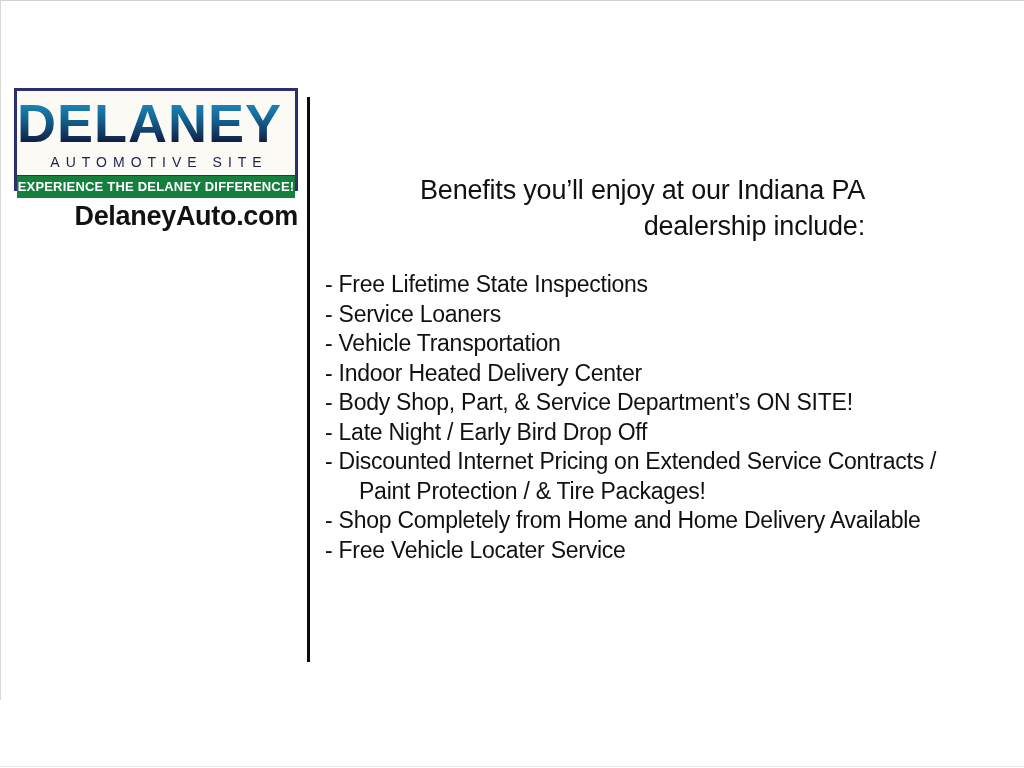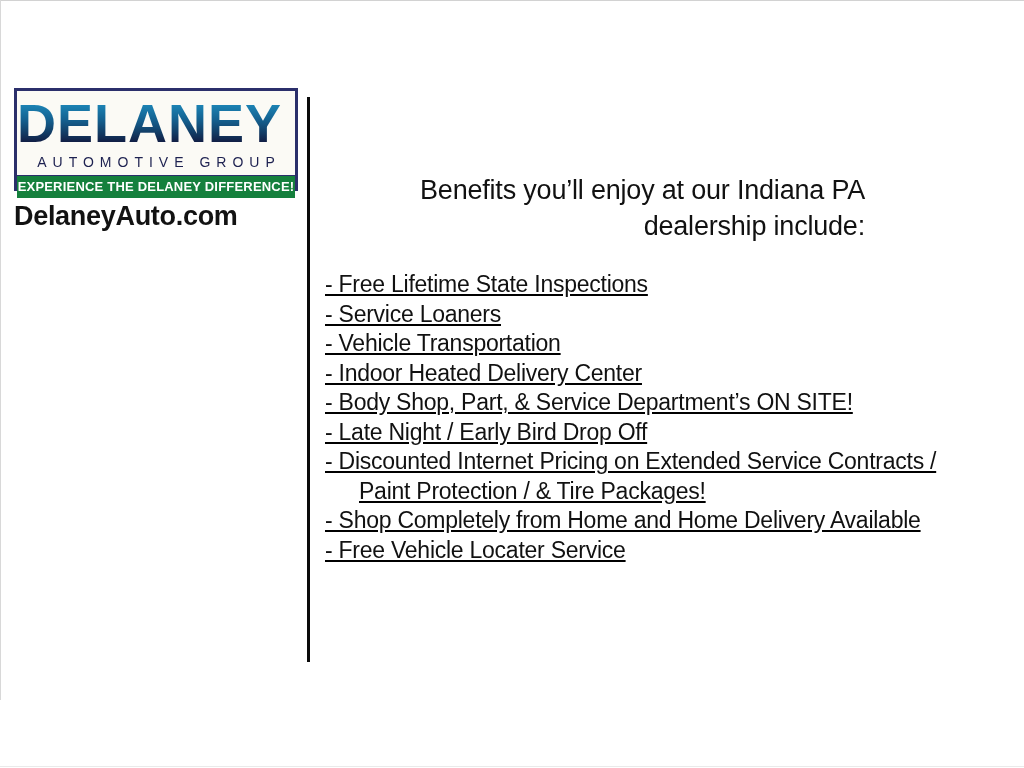--- a/index.html
+++ b/index.html
@@ -115,21 +115,21 @@
     height: 22px;
     white-space: nowrap;
     overflow: hidden;
   }
 
   #logo-url {
     position: absolute;
     left: 14px;
     top: 200px;
     width: 284px;
-    text-align: left;
+    text-align: right;
     color: #121212;
     font-family: "Liberation Sans", sans-serif;
     font-weight: bold;
     font-size: 27px;
     line-height: 32px;
     letter-spacing: -0.3px;
     white-space: nowrap;
   }
 
   
@@ -160,21 +160,20 @@
     margin: 0;
     max-width: 540px;
     text-align: right;
   }
 
   #benefits-list {
     list-style: none;
     margin: 0;
     padding: 0;
     margin-top: 26px;
-    text-decoration: underline;
   }
 
   #benefits-list li {
     color: #111111;
     font-family: "Liberation Sans", sans-serif;
     font-size: 23px;
     line-height: 29.5px;
     letter-spacing: -0.25px;
     white-space: nowrap;
   }
@@ -193,21 +192,21 @@
 
 <div id="slide">
 
   <div class="edge-top"></div>
   <div class="edge-left"></div>
   <div class="edge-bottom"></div>
 
   <div id="logo-block">
     <div id="logo-card">
       <span id="logo-wordmark">DELANEY</span>
-      <span id="logo-subtitle">AUTOMOTIVE GROUP</span>
+      <span id="logo-subtitle">AUTOMOTIVE SITE</span>
       <div id="logo-rule"></div>
       <div id="logo-banner">EXPERIENCE THE DELANEY DIFFERENCE!</div>
     </div>
   </div>
 
   <div id="logo-url">DelaneyAuto.com</div>
 
   <div id="divider"></div>
 
   <div id="content">

